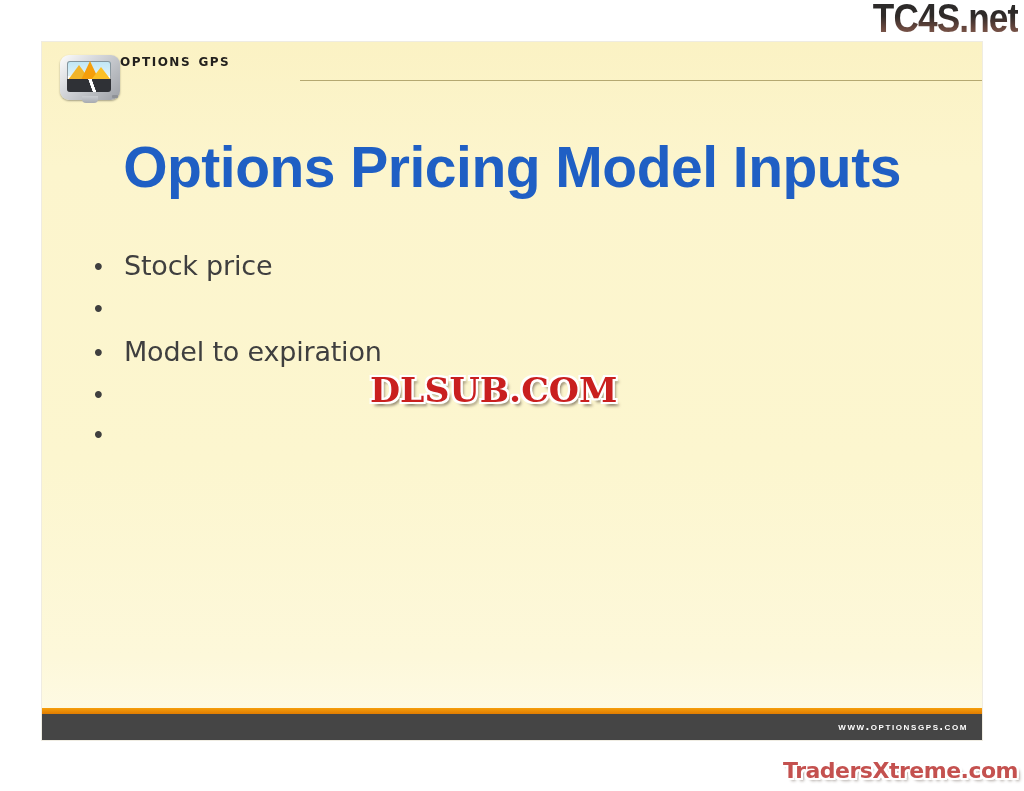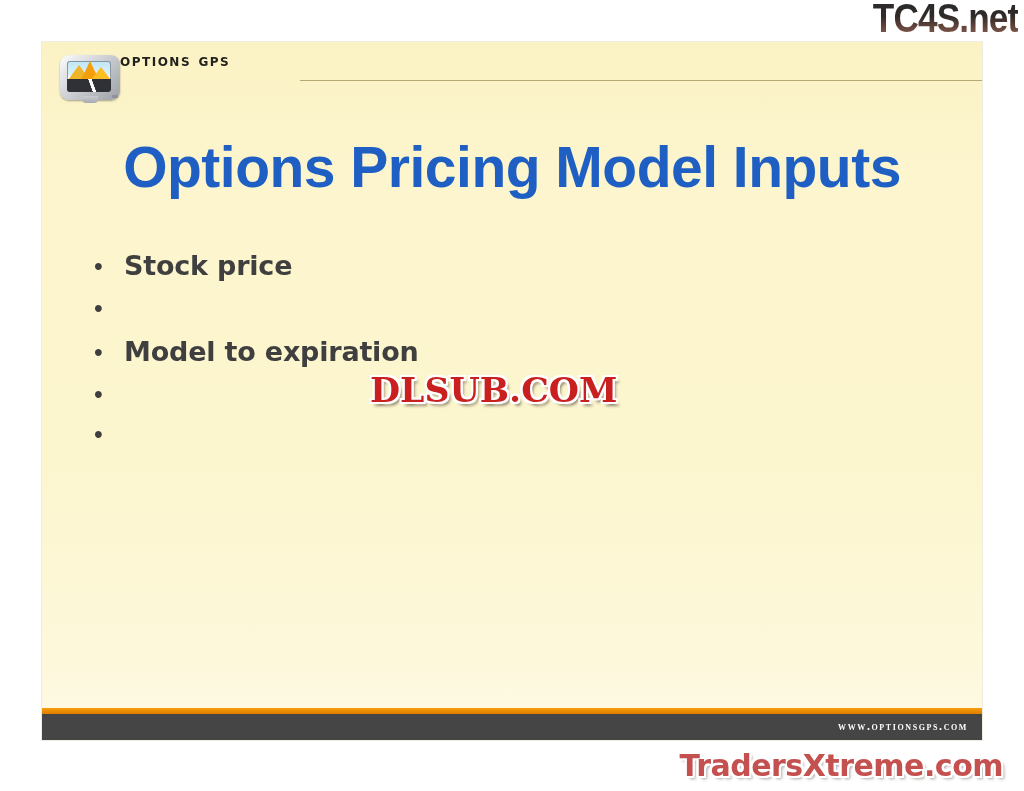--- a/index.html
+++ b/index.html
@@ -192,21 +192,21 @@
   .bullets .dot {
     width: 30px;
     flex: 0 0 30px;
     font-size: 25px;
     line-height: 1;
     color: #3f3f3f;
     text-align: left;
   }
   .bullets .txt {
     font-family: "DejaVu Sans", sans-serif;
-    font-weight: bold;
+    font-weight: normal;
     font-size: 27px;
     color: #3f3f3f;
     letter-spacing: -0.2px;
     white-space: nowrap;
   }
 
   
   .accent-bar {
     position: absolute;
     left: 0;
@@ -220,21 +220,21 @@
     left: 0;
     bottom: 0;
     width: 100%;
     height: 26px;
     background: #454545;
   }
   .footer-url {
     position: absolute;
     right: 14px;
     top: 5px;
-    font-family: Liberation Serif, serif;
+    font-family: Liberation Sans, sans-serif;
     font-size: 12px;
     font-weight: bold;
     letter-spacing: 1.6px;
     color: #ffffff;
     font-variant: small-caps;
     text-transform: lowercase;
     white-space: nowrap;
   }
 
   
@@ -252,25 +252,25 @@
     white-space: nowrap;
     text-shadow:
       -2px 0 #ffffff,  2px 0 #ffffff,
        0 -2px #ffffff,  0 2px #ffffff,
       -2px -2px #ffffff, 2px -2px #ffffff,
       -2px 2px #ffffff,  2px 2px #ffffff,
        3px 4px 3px rgba(60,45,35,0.55);
   }
   .wm-traders {
     position: absolute;
-    right: 21px;
+    right: 6px;
     bottom: 8px;
     font-family: "DejaVu Sans", sans-serif;
     font-weight: bold;
-    font-size: 30px;
+    font-size: 22px;
     letter-spacing: -0.5px;
     color: #c4514f;
     white-space: nowrap;
     text-shadow:
       -2px 0 #ffffff,  2px 0 #ffffff,
        0 -2px #ffffff,  0 2px #ffffff,
       -2px -2px #ffffff, 2px -2px #ffffff,
       -2px 2px #ffffff,  2px 2px #ffffff,
        3px 3px 3px rgba(70,55,45,0.45);
   }

